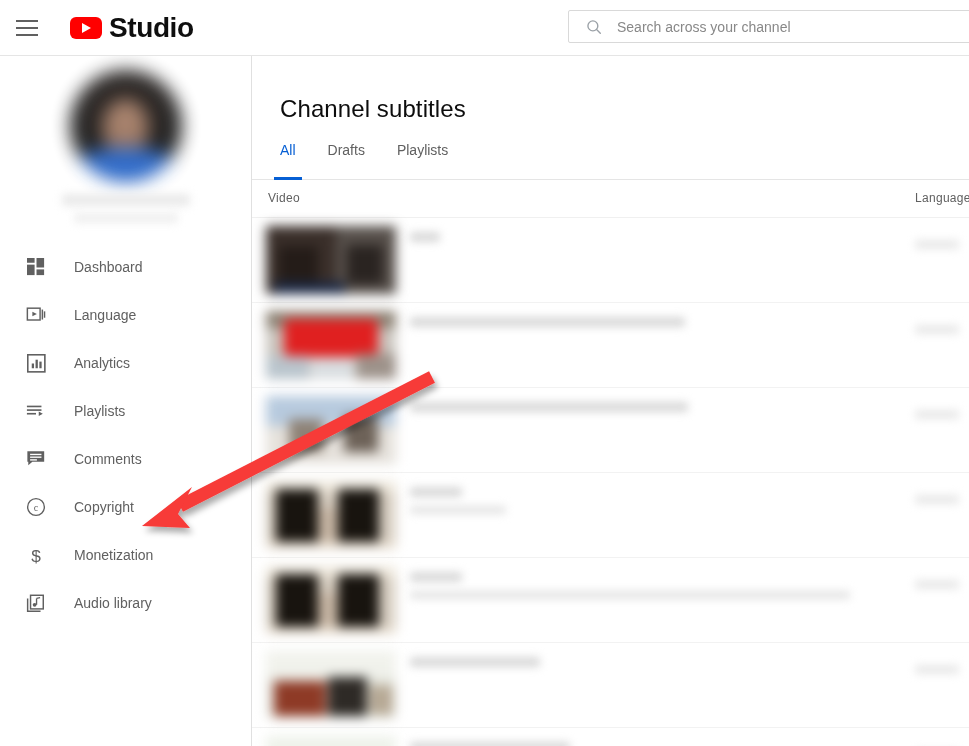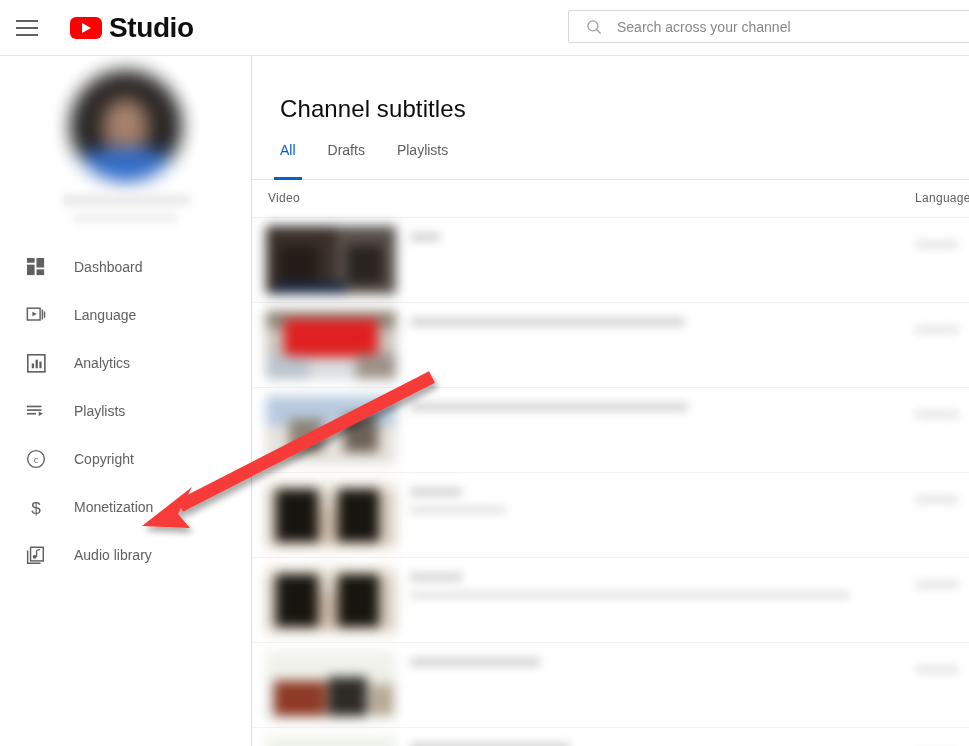--- a/index.html
+++ b/index.html
@@ -448,20 +448,31 @@
           <svg width="20" height="20" viewBox="0 0 22 22">
             <line x1="1" y1="6" x2="17" y2="6" stroke="#606060" stroke-width="1.8"></line>
             <line x1="1" y1="10" x2="17" y2="10" stroke="#606060" stroke-width="1.8"></line>
             <line x1="1" y1="14" x2="11" y2="14" stroke="#606060" stroke-width="1.8"></line>
             <path d="M14 11.5 L18.5 14 L14 16.5 Z" fill="#606060"></path>
           </svg>
         </span>
         <span class="navlabel">Playlists</span>
       </li>
 
+      <li class="navitem">
+        <span class="navicon">
+          <svg width="20" height="20" viewBox="0 0 22 22">
+            <path d="M1.5 2.5 H20 V14 H7 L2.5 18 V14 H1.5 Z" fill="#606060"></path>
+            <line x1="4.5" y1="6" x2="17" y2="6" stroke="#ffffff" stroke-width="1.5"></line>
+            <line x1="4.5" y1="9" x2="17" y2="9" stroke="#ffffff" stroke-width="1.5"></line>
+            <line x1="4.5" y1="12" x2="12" y2="12" stroke="#ffffff" stroke-width="1.5"></line>
+          </svg>
+        </span>
+        <span class="navlabel">Comments</span>
+      </li>
 
 
       <li class="navitem">
         <span class="navicon">
           <svg width="20" height="20" viewBox="0 0 22 22">
             <circle cx="11" cy="11" r="9.2" fill="none" stroke="#606060" stroke-width="1.5"></circle>
             <text x="11" y="15" font-size="11" fill="#606060" text-anchor="middle" font-family="Liberation Serif, serif">c</text>
           </svg>
         </span>
         <span class="navlabel">Copyright</span>

